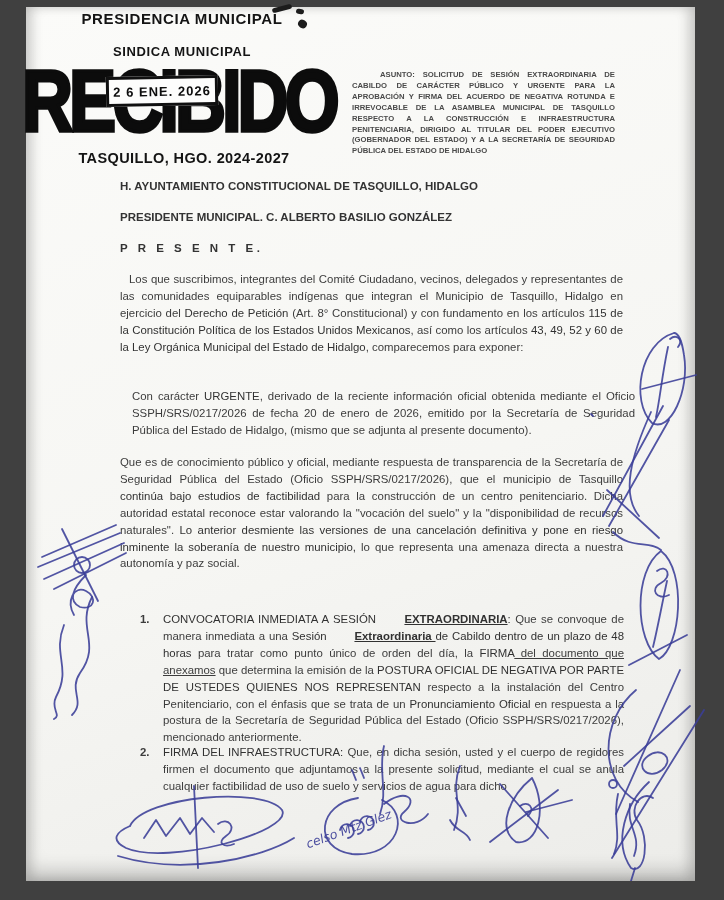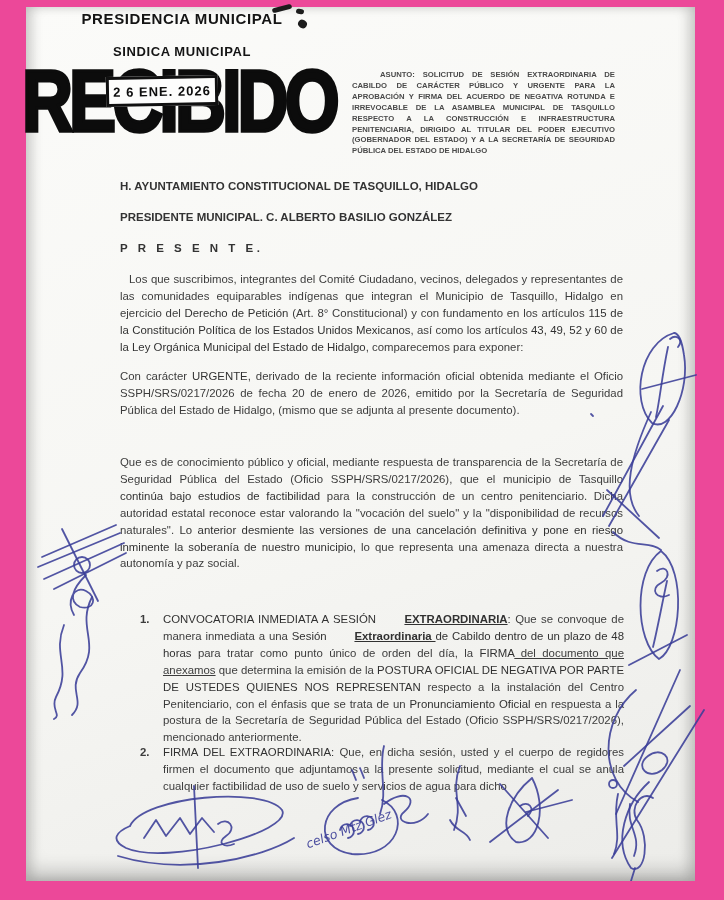--- a/index.html
+++ b/index.html
@@ -1,16 +1,16 @@
 <!DOCTYPE html>
 <html><head>
 <meta charset="utf-8">
 <style>
   html,body{margin:0;padding:0;background:#0c0c0c;}
-  .screen{position:relative;width:724px;height:900px;background:#ec4899;overflow:hidden;
+  .screen{position:relative;width:724px;height:900px;background:#404040;overflow:hidden;
           font-family:"Liberation Sans",sans-serif;}
   .page{position:absolute;left:26px;top:7px;width:669px;height:874px;
         background:linear-gradient(160deg,#fbfbf9 0%,#f6f6f3 55%,#ecece9 100%);
         box-shadow:inset 0 -10px 18px rgba(0,0,0,.20),inset -7px 0 12px rgba(0,0,0,.10),
                    inset 7px 0 10px rgba(0,0,0,.08);}
   
   .hdr-office{position:absolute;left:30px;top:3px;width:252px;text-align:center;color:#141414;}
   .hdr-office .l1{font-size:15px;font-weight:bold;letter-spacing:.6px;}
   .hdr-office .l2{font-size:13px;font-weight:bold;letter-spacing:.6px;margin-top:17px;}
   .recibido{position:absolute;left:-4px;top:42px;width:336px;white-space:nowrap;
@@ -25,21 +25,21 @@
             font-size:14.5px;font-weight:bold;letter-spacing:.4px;color:#141414;}
   
   .subject{position:absolute;left:326px;top:63px;width:263px;font-size:7.7px;font-weight:bold;
            line-height:10.9px;text-align:justify;text-indent:28px;color:#4a4a4a;}
   
   .addr{position:absolute;left:94px;font-size:11.5px;font-weight:bold;color:#333;}
   .addr1{top:173px;} .addr2{top:204px;text-align:center;} .addr3{top:235px;letter-spacing:3.5px;}
   
   .para{position:absolute;left:94px;width:503px;font-size:11.4px;line-height:16.9px;
         text-align:justify;color:#3c3c3c;}
-  .p1{top:264px;text-indent:9px;} .p2{top:361px;} .p3{top:447px;} .p4{top:577px;}
+  .p1{top:264px;text-indent:9px;} .p2{top:381px;margin-left:12px;} .p3{top:447px;} .p4{top:577px;}
   .li{position:absolute;left:114px;width:484px;display:flex;}
   .li1{top:604px;} .li2{top:737px;}
   .li .num{width:23px;flex:none;font-weight:bold;font-size:11.4px;color:#3c3c3c;line-height:16.9px;}
   .li .txt{flex:1;font-size:11.4px;line-height:16.9px;text-align:justify;color:#3c3c3c;}
   .b{font-weight:normal;color:#313131;} .u{text-decoration:underline;}
   .bu{font-weight:bold;color:#313131;text-decoration:underline;padding-left:24px;}
   
   .sig{position:absolute;z-index:6;}
   .sig svg{display:block;}
   .sig path{fill:none;stroke:#3a3d97;stroke-width:1.8;stroke-linecap:round;stroke-linejoin:round;opacity:.88;}
@@ -57,20 +57,21 @@
 
 <div class="screen">
   <div class="page">
 
     <div class="hdr-office">
       <div class="l1">PRESIDENCIA MUNICIPAL</div>
       <div class="l2">SINDICA MUNICIPAL</div>
     </div>
     <div class="recibido">RECIBIDO</div>
     <div class="date-box">2 6 ENE. 2026</div>
+    <div class="hdr-muni">TASQUILLO, HGO. 2024-2027</div>
     <div class="mark mark-a"></div>
     <div class="mark mark-b"></div>
     <div class="mark mark-c"></div>
 
     <div class="subject">ASUNTO: SOLICITUD DE SESIÓN EXTRAORDINARIA DE CABILDO DE CARÁCTER PÚBLICO Y URGENTE PARA LA APROBACIÓN Y FIRMA DEL ACUERDO DE NEGATIVA ROTUNDA E IRREVOCABLE DE LA ASAMBLEA MUNICIPAL DE TASQUILLO RESPECTO A LA CONSTRUCCIÓN E INFRAESTRUCTURA PENITENCIARIA, DIRIGIDO AL TITULAR DEL PODER EJECUTIVO (GOBERNADOR DEL ESTADO) Y A LA SECRETARÍA DE SEGURIDAD PÚBLICA DEL ESTADO DE HIDALGO</div>
 
     <div class="addr addr1">H. AYUNTAMIENTO CONSTITUCIONAL DE TASQUILLO, HIDALGO</div>
     <div class="addr addr2">PRESIDENTE MUNICIPAL. C. ALBERTO BASILIO GONZÁLEZ</div>
     <div class="addr addr3">P R E S E N T E.</div>
 
@@ -87,21 +88,21 @@
     </div>
 
 
     <div class="li li1">
       <span class="num">1.</span>
       <span class="txt"><span class="b">CONVOCATORIA INMEDIATA A SESIÓN </span><span class="bu">EXTRAORDINARIA</span><span class="b">:</span><span> Que se convoque de manera inmediata a una </span><span class="b">Sesión </span><span class="bu">Extraordinaria </span><span class="b">de Cabildo dentro de un plazo de 48 horas</span><span> para tratar como punto único de orden del día, la </span><span class="b">FIRMA</span><span class="u"> del documento que anexamos</span><span> que determina la emisión de la </span><span class="b">POSTURA OFICIAL DE NEGATIVA POR PARTE DE USTEDES QUIENES NOS REPRESENTAN</span><span> respecto a la instalación del Centro Penitenciario, con el énfasis que se trata de un </span><span class="b">Pronunciamiento Oficial</span><span> en respuesta a la postura de la Secretaría de Seguridad Pública del Estado (Oficio SSPH/SRS/0217/2026), mencionado anteriormente.</span></span>
     </div>
 
     <div class="li li2">
       <span class="num">2.</span>
-      <span class="txt"><span class="b">FIRMA DEL EXTRAORDINARIA:</span><span> Que, en dicha sesión, usted y el cuerpo de regidores firmen el documento que adjuntamos a la presente solicitud, mediante el cual se anula cualquier factibilidad de uso de suelo y servicios de agua para dicho</span></span>
+      <span class="txt"><span class="b">FIRMA DEL INFRAESTRUCTURA:</span><span> Que, en dicha sesión, usted y el cuerpo de regidores firmen el documento que adjuntamos a la presente solicitud, mediante el cual se anula cualquier factibilidad de uso de suelo y servicios de agua para dicho</span></span>
     </div>
 
     <div class="sig" style="left:2px;top:498px;">
       <svg width="105" height="215" viewBox="0 0 105 215">
         <path d="M14,52 L88,20"></path>
           <path d="M10,62 L92,28"></path>
           <path d="M16,74 L96,38"></path>
           <path d="M26,84 L98,48"></path>
         <path d="M34,24 L70,96"></path>
         <path d="M46,60 a8,8 0 1 0 16,0 a8,8 0 1 0 -16,0"></path>

